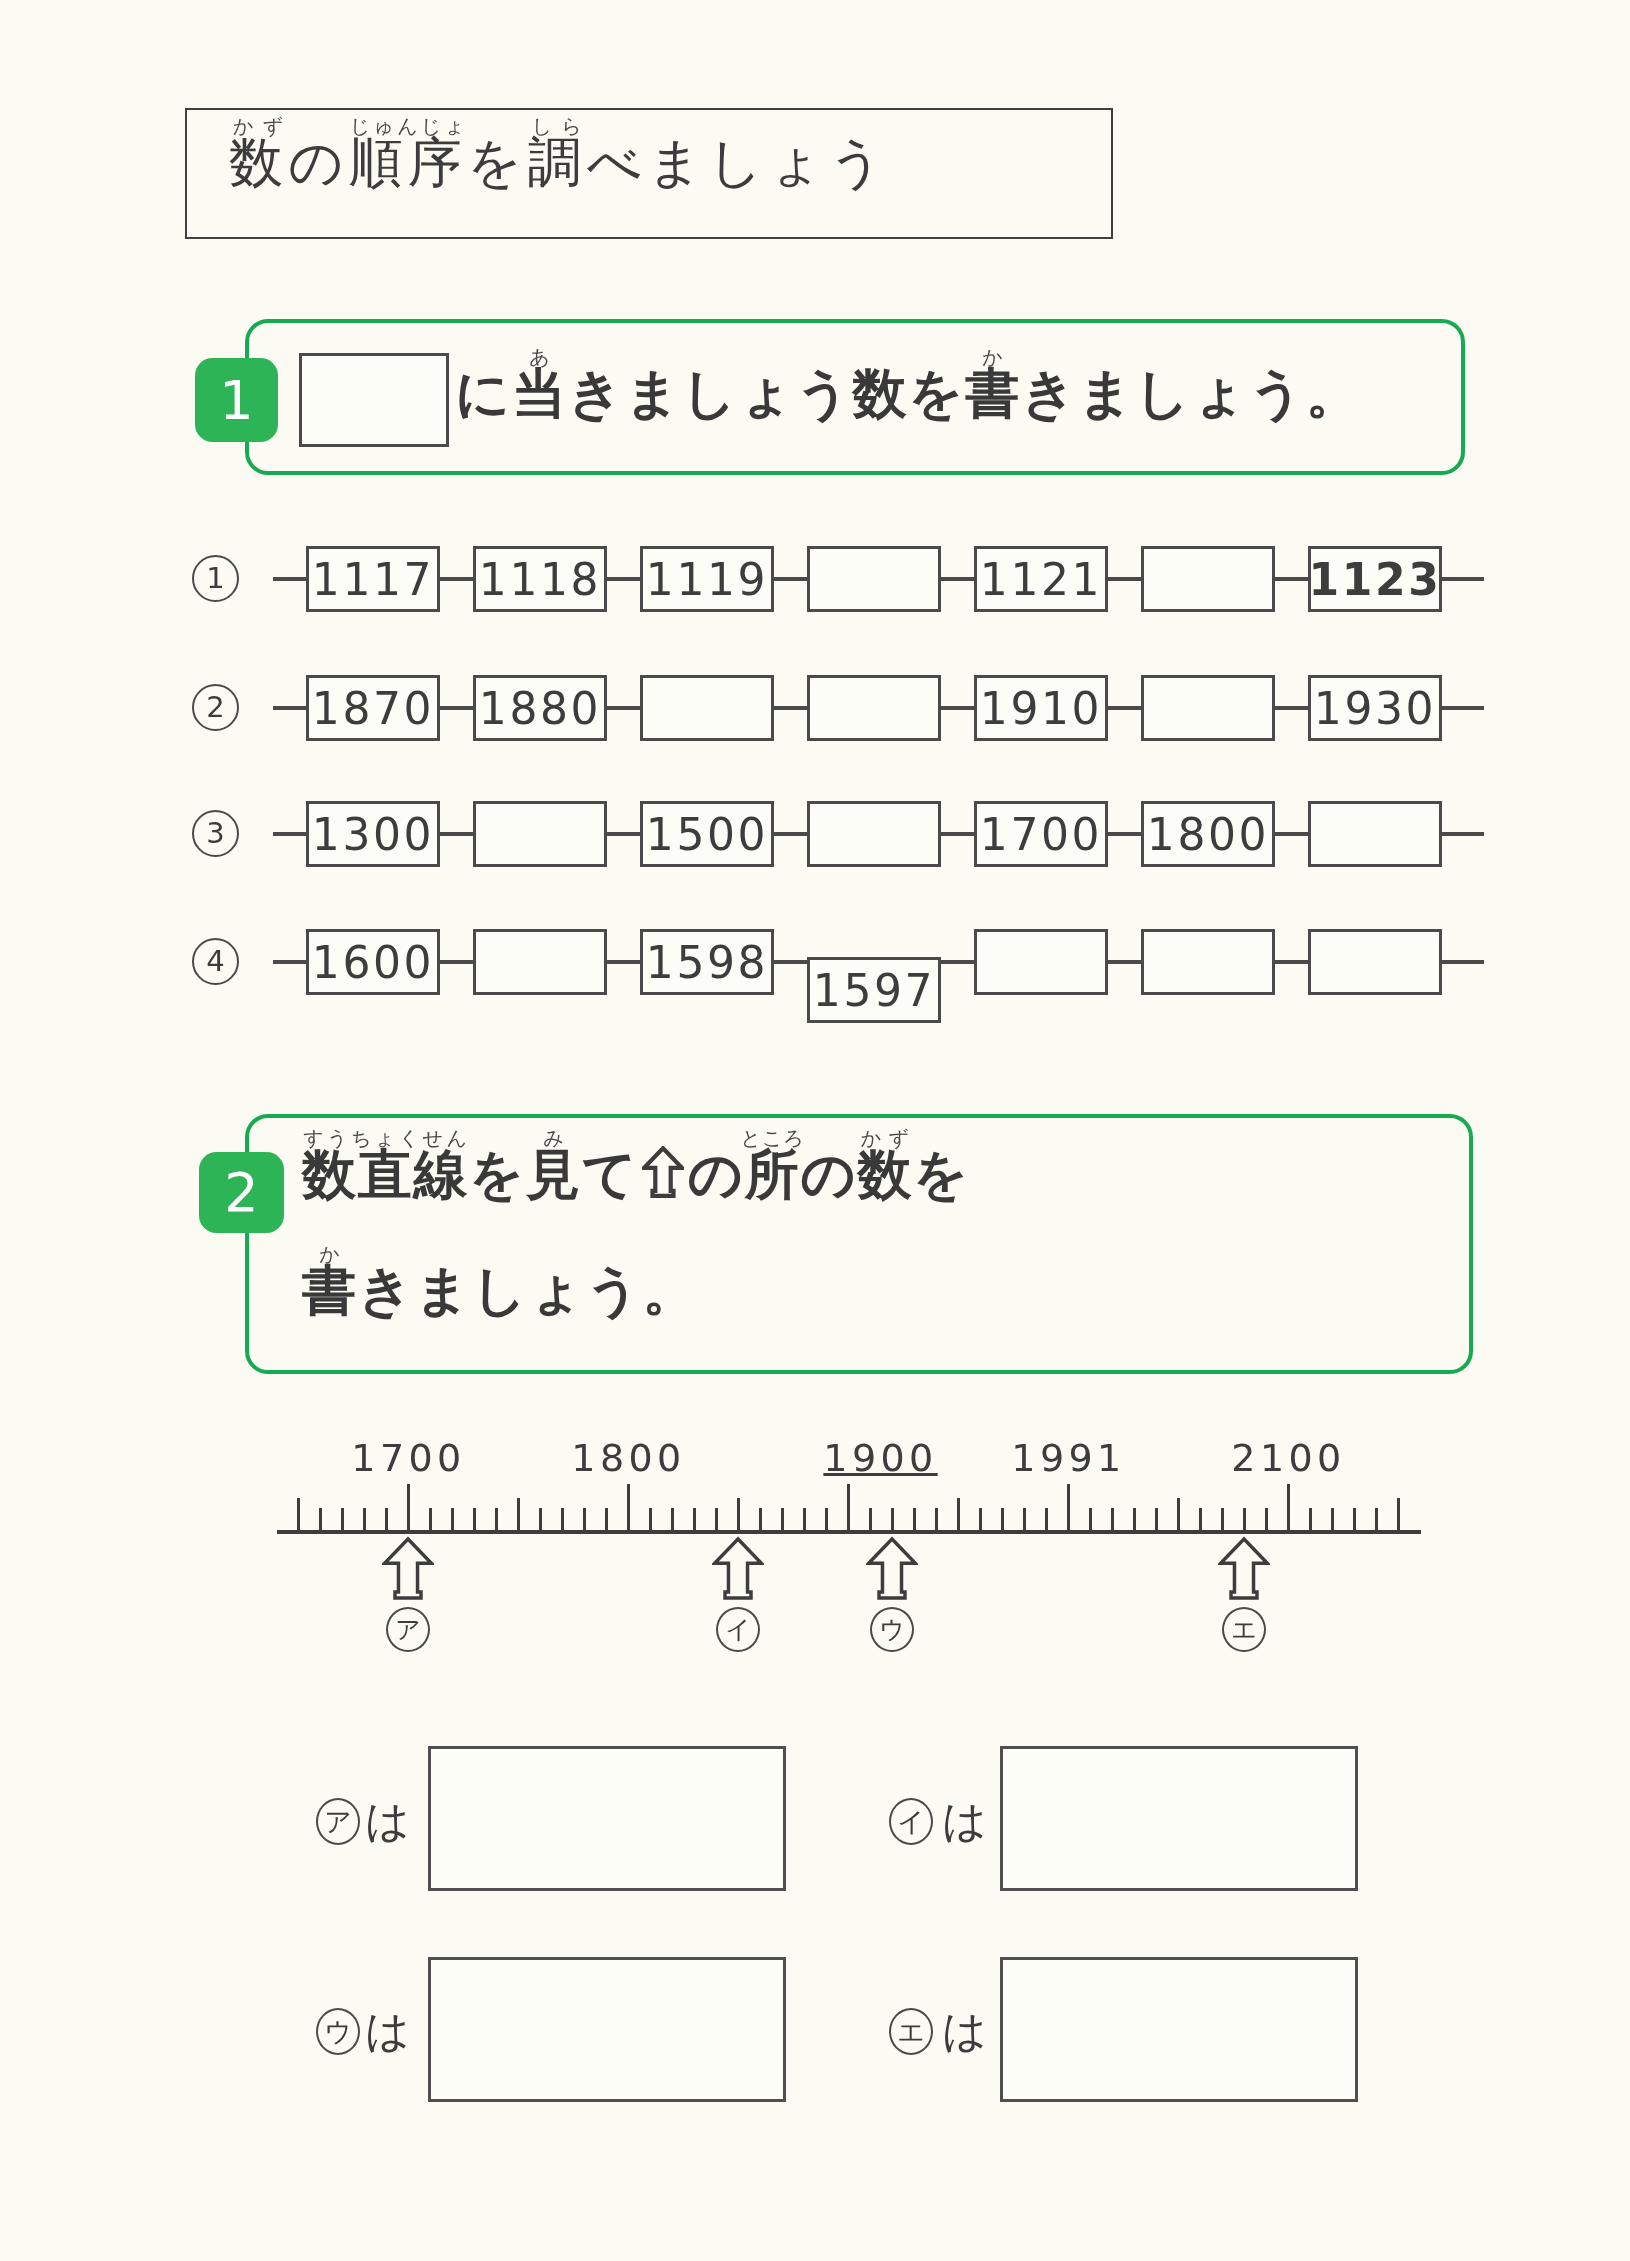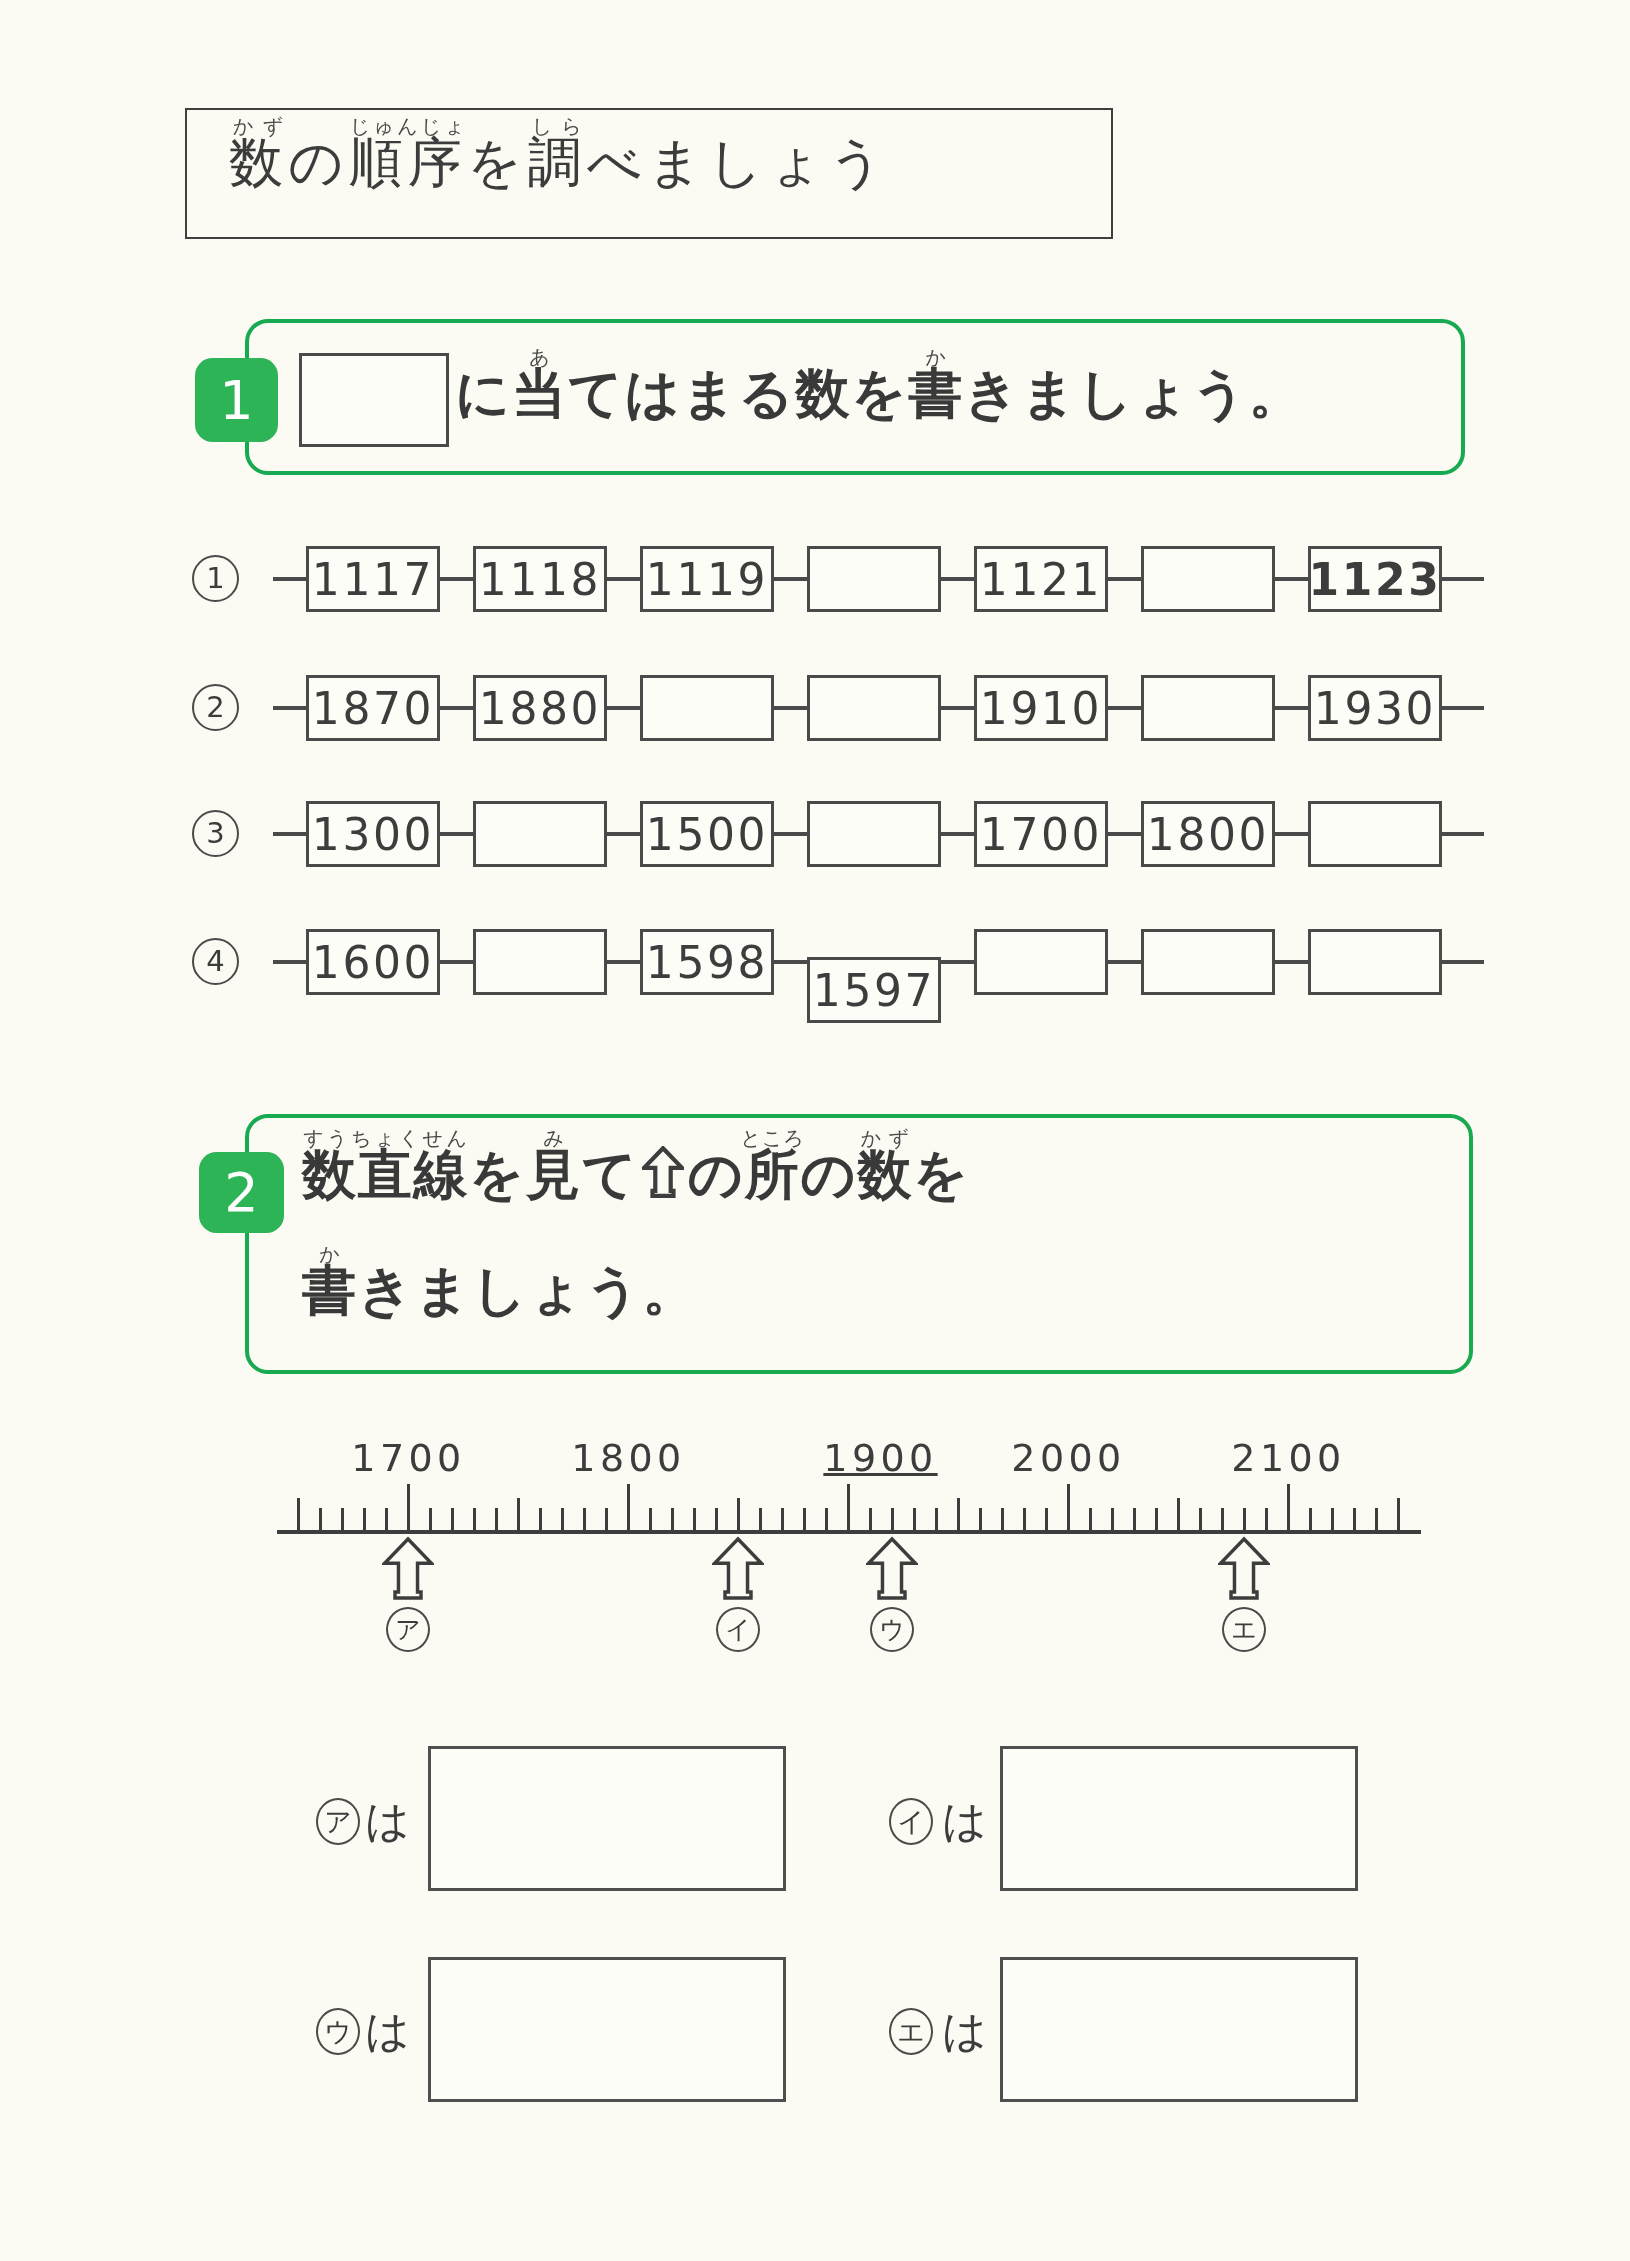--- a/index.html
+++ b/index.html
@@ -96,21 +96,21 @@
 
 <div class="page">
 
   <div class="title-box">
     <div class="title-text ruby-line"><ruby>数<rt>かず</rt></ruby><span class="nb">の</span><ruby>順序<rt>じゅんじょ</rt></ruby><span class="nb">を</span><ruby>調<rt>しら</rt></ruby><span class="nb">べましょう</span></div>
   </div>
 
   <div class="card" style="left:245px; top:319px; width:1220px; height:156px;"></div>
   <div class="badge" style="left:195px; top:358px; width:83px; height:84px;">1</div>
   <div class="blank-square"></div>
-  <div class="instr ruby-line" style="left:455px; top:348px;"><span class="nb">に</span><ruby>当<rt>あ</rt></ruby><span class="nb">てはまる</span><span class="nb">数</span><span class="nb">を</span><ruby>書<rt>か</rt></ruby><span class="nb">きましょう。</span></div>
+  <div class="instr ruby-line" style="left:455px; top:348px;"><span class="nb">に</span><ruby>当<rt>あ</rt></ruby><span class="nb">きましょう</span><span class="nb">数</span><span class="nb">を</span><ruby>書<rt>か</rt></ruby><span class="nb">きましょう。</span></div>
 
   <div id="rows">
       <div class="seq-row" style="top: 546px;">
         <div class="seq-line"></div>
         <div class="seq-circle">1</div>
         <div class="seq-box" style="left: 306px;">1117</div>
         <div class="seq-box" style="left: 473px;">1118</div>
         <div class="seq-box" style="left: 640px;">1119</div>
         <div class="seq-box" style="left: 807px;"></div>
         <div class="seq-box" style="left: 974px;">1121</div>
@@ -208,21 +208,21 @@
       <div class="nl-tick" style="left: 1265px; top: 1508px; height: 25px;"></div>
       <div class="nl-tick" style="left: 1287px; top: 1484px; height: 49px;"></div>
       <div class="nl-tick" style="left: 1309px; top: 1508px; height: 25px;"></div>
       <div class="nl-tick" style="left: 1331px; top: 1508px; height: 25px;"></div>
       <div class="nl-tick" style="left: 1353px; top: 1508px; height: 25px;"></div>
       <div class="nl-tick" style="left: 1375px; top: 1508px; height: 25px;"></div>
       <div class="nl-tick" style="left: 1397px; top: 1498px; height: 35px;"></div>
       <div class="nl-label" style="left: 408px;">1700</div>
       <div class="nl-label" style="left: 628px;">1800</div>
       <div class="nl-label" style="left: 880px; text-decoration: underline;">1900</div>
-      <div class="nl-label" style="left: 1068px;">2000</div>
+      <div class="nl-label" style="left: 1068px;">1991</div>
       <div class="nl-label" style="left: 1288px;">2100</div>
       <div class="nl-arrow" style="left: 408px;"><svg viewBox="0 0 60 74" width="52" height="65">
           <path d="M30 3 L57 31 L41 31 L41 64 L45 64 L45 71 L15 71 L15 64 L19 64 L19 31 L3 31 Z" fill="#fbfaf3" stroke="#3d3d3d" stroke-width="4" stroke-linejoin="miter"></path>
         </svg></div>
       <div class="nl-circ" style="left: 408px;">ア</div>
       <div class="nl-arrow" style="left: 738px;"><svg viewBox="0 0 60 74" width="52" height="65">
           <path d="M30 3 L57 31 L41 31 L41 64 L45 64 L45 71 L15 71 L15 64 L19 64 L19 31 L3 31 Z" fill="#fbfaf3" stroke="#3d3d3d" stroke-width="4" stroke-linejoin="miter"></path>
         </svg></div>
       <div class="nl-circ" style="left: 738px;">イ</div>
       <div class="nl-arrow" style="left: 892px;"><svg viewBox="0 0 60 74" width="52" height="65">

